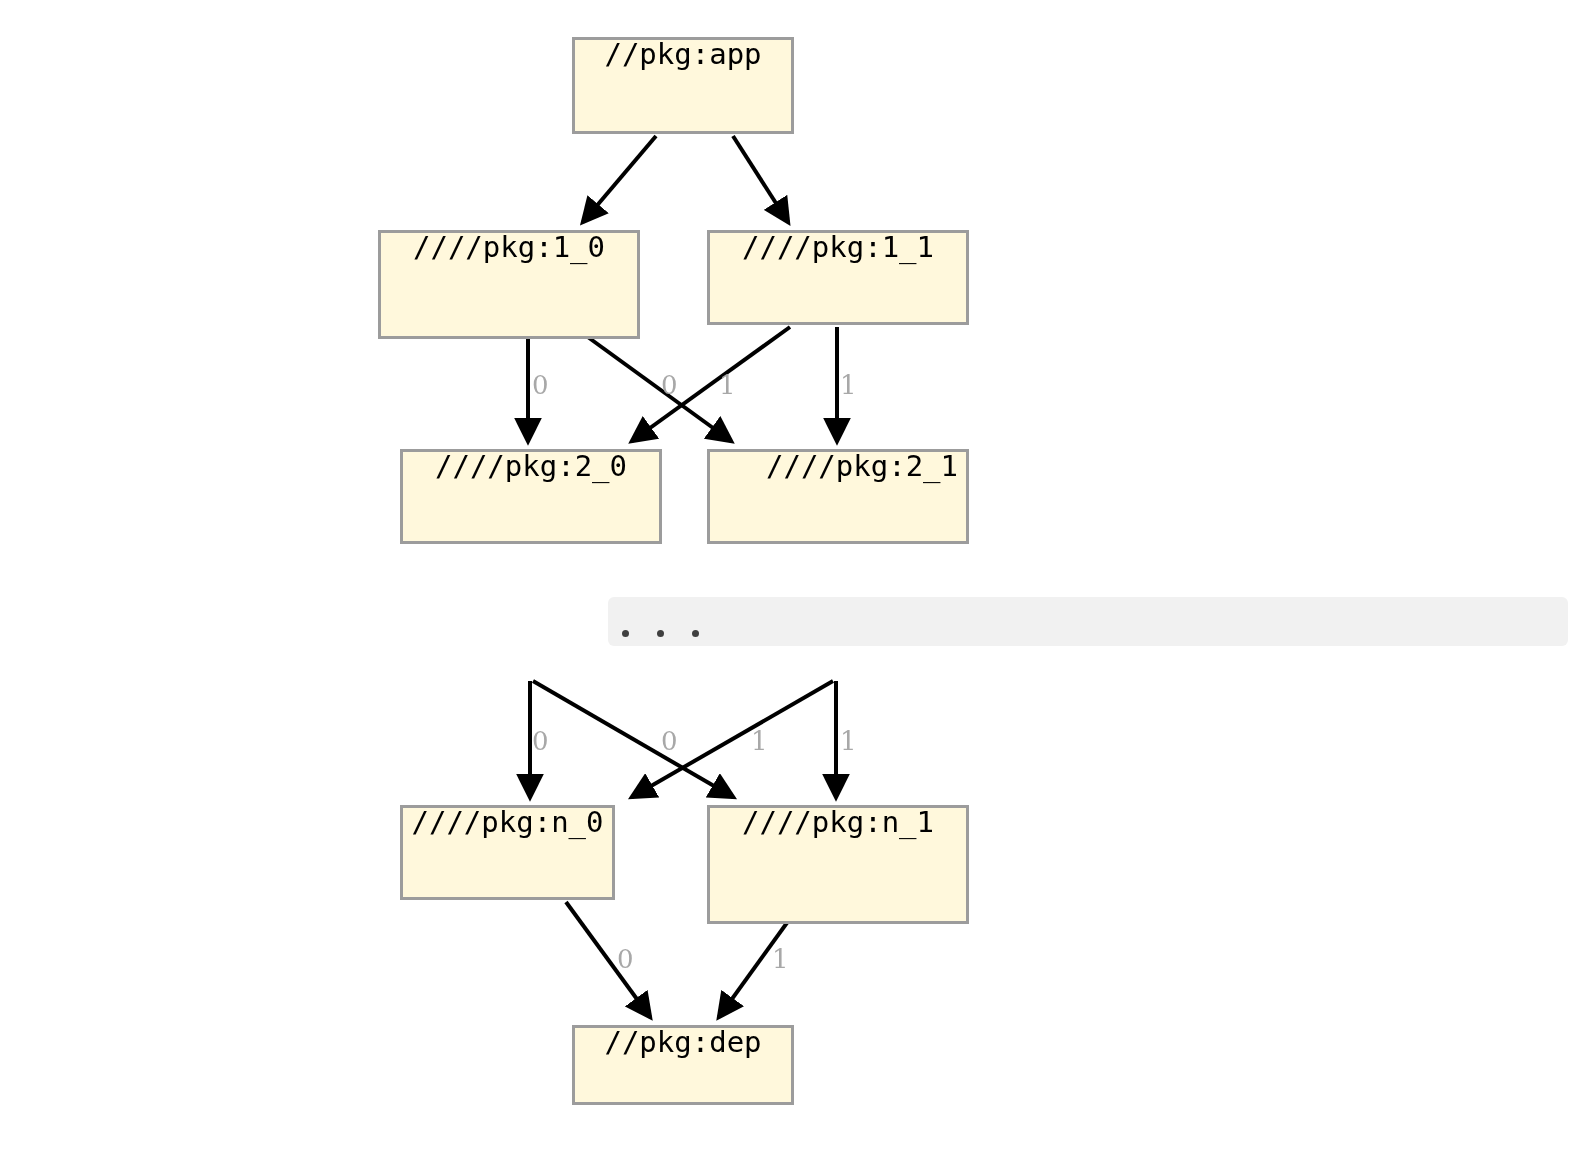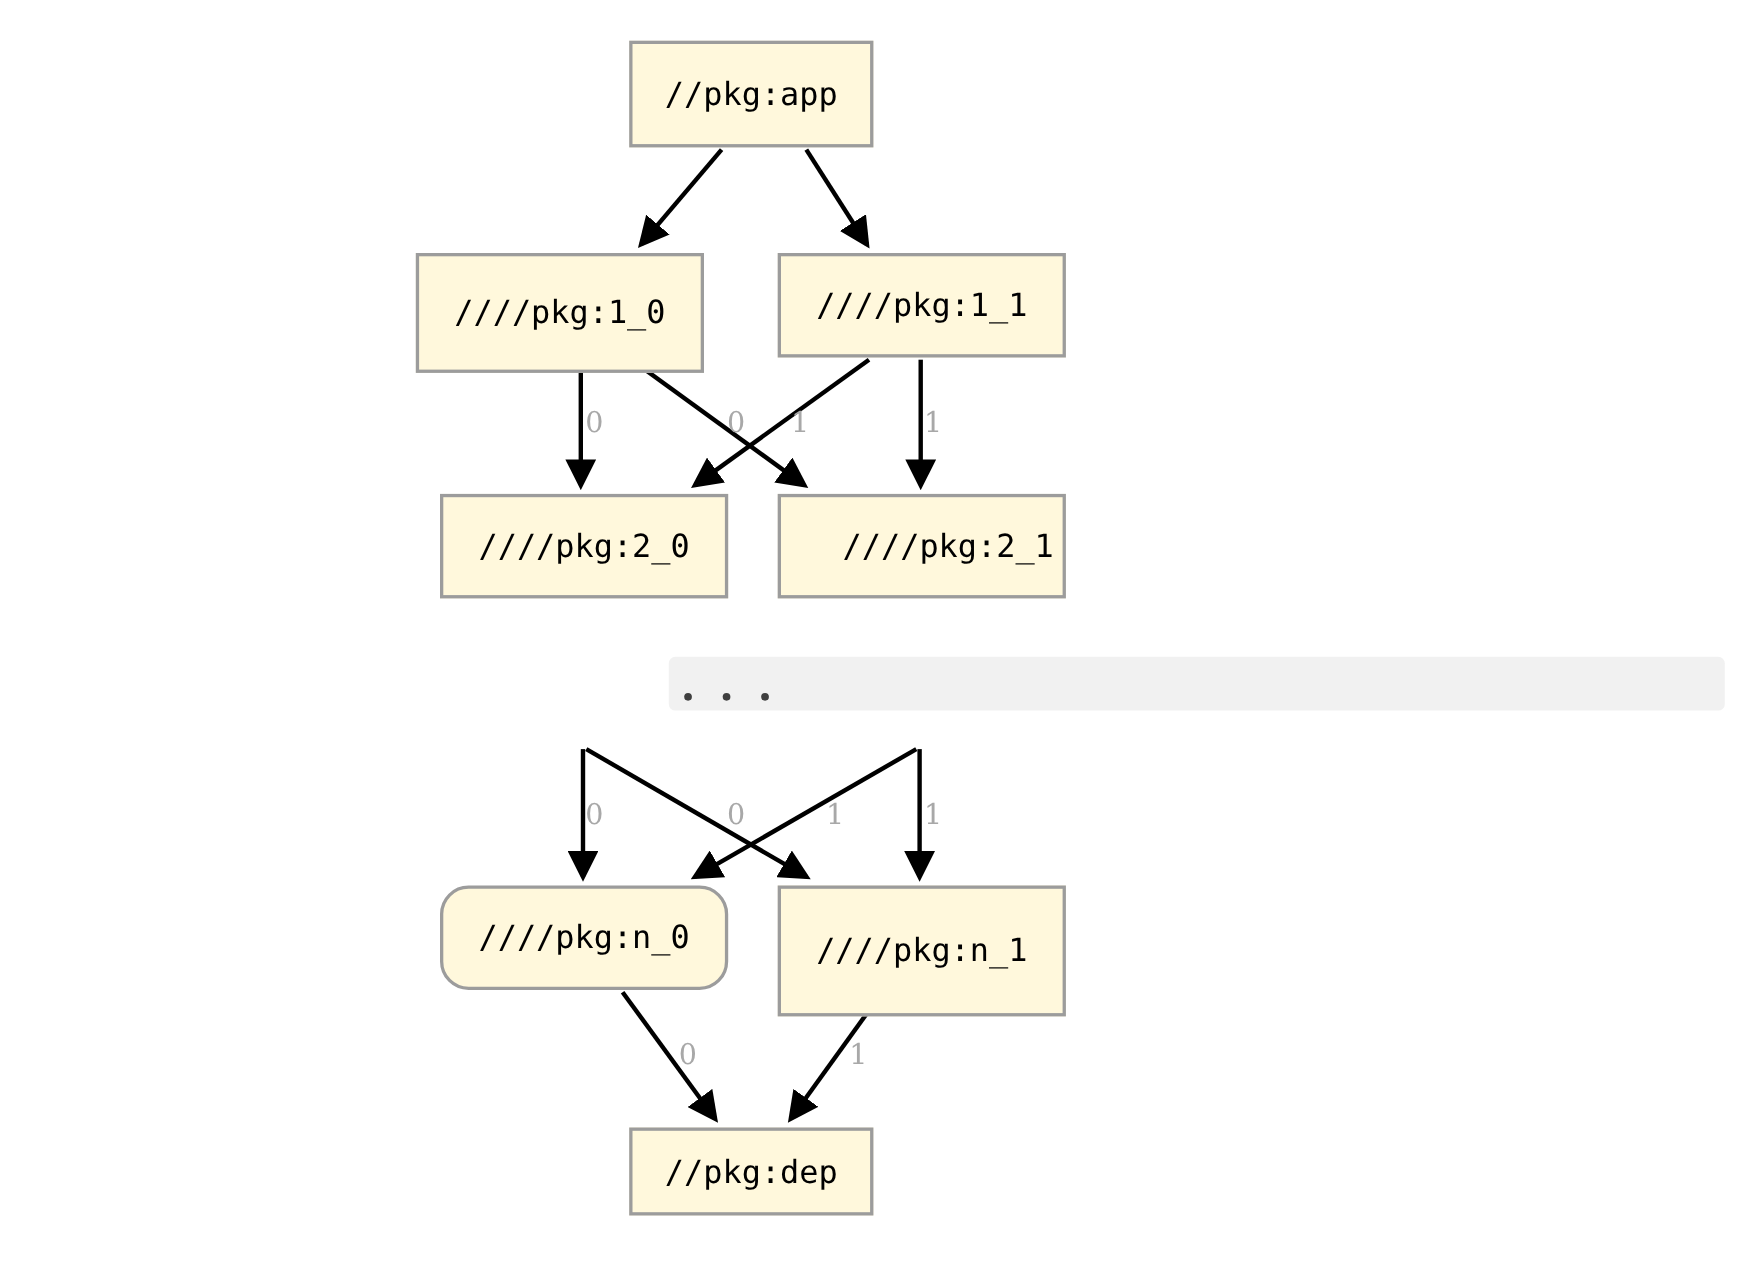--- a/index.html
+++ b/index.html
@@ -23,21 +23,20 @@
     top: 0;
     width: 1592px;
     height: 1162px;
   }
   .node-box {
     position: absolute;
     box-sizing: border-box;
     background: #fff8dc;
     border: 3px solid #9c9c9c;
     display: flex;
-    align-items: center;
     justify-content: center;
     font-family: "DejaVu Sans Mono", "Liberation Mono", monospace;
     font-size: 29px;
     color: #000000;
     letter-spacing: 0px;
     white-space: nowrap;
     z-index: 3;
   }
   .node-label {
     font-family: "DejaVu Sans Mono", "Liberation Mono", monospace;
@@ -143,21 +142,21 @@
   </div>
 
   <div class="node-box" style="left:400px; top:449px; width:262px; height:95px;">
     <span class="node-label">////pkg:2_0</span>
   </div>
 
   <div class="node-box" style="left:707px; top:449px; width:262px; height:95px;padding-left:48px;">
     <span class="node-label">////pkg:2_1</span>
   </div>
 
-  <div class="node-box" style="left:400px; top:805px; width:262px; height:95px;border-radius:26px;">
+  <div class="node-box" style="left:400px; top:805px; width:215px; height:95px;">
     <span class="node-label">////pkg:n_0</span>
   </div>
 
   <div class="node-box" style="left:707px; top:805px; width:262px; height:119px;">
     <span class="node-label">////pkg:n_1</span>
   </div>
 
   <div class="node-box" style="left:572px; top:1025px; width:222px; height:80px;">
     <span class="node-label">//pkg:dep</span>
   </div>

